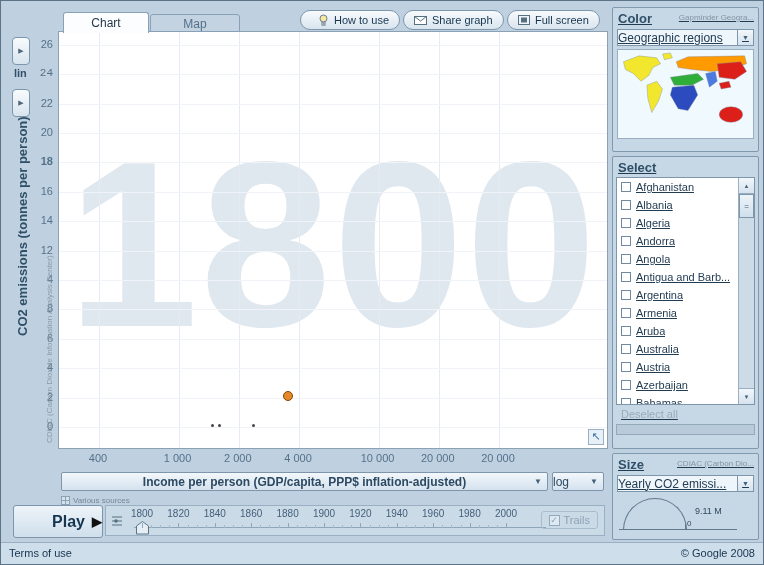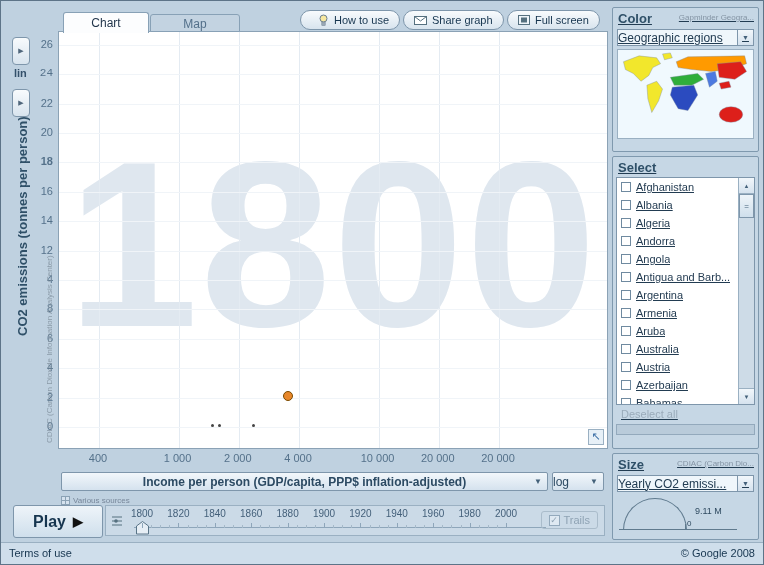--- a/index.html
+++ b/index.html
@@ -49,21 +49,21 @@
     cursor:pointer;z-index:2;}
   #x-axis-bar .dd, #log-dd .dd{position:absolute;right:5px;font-size:8px;color:#44617a;}
   #log-dd{position:absolute;left:551px;top:471px;width:52px;height:19px;box-sizing:border-box;
     border:1px solid #7e96ab;border-radius:2px;background:linear-gradient(#f2f7fb,#d5e2ee);
     display:flex;align-items:center;font-size:12px;color:#2c4a63;cursor:pointer;z-index:2;}
   #sources-note{position:absolute;left:60px;top:495px;display:flex;align-items:center;gap:3px;
     font-size:8px;color:#77879a;z-index:2;}
   
   #play-btn{position:absolute;left:12px;top:504px;width:90px;height:33px;box-sizing:border-box;
     border:1px solid #7e96ab;border-radius:3px;background:linear-gradient(#eef4f9,#cfdfec);
-    display:flex;align-items:center;justify-content:center;gap:7px;font-size:16px;font-weight:bold;
+    display:flex;align-items:center;justify-content:flex-end;gap:7px;font-size:16px;font-weight:bold;
     color:#16354f;cursor:pointer;z-index:2;}
   #play-btn .tri{color:#111;font-size:13px;}
   #timeline{position:absolute;left:104px;top:504px;width:500px;height:31px;box-sizing:border-box;
     background:#cbdae7;border:1px solid #9ab0c2;z-index:2;}
   .yearlab{position:absolute;top:2px;transform:translateX(-50%);font-size:10px;color:#44607a;}
   #tl-baseline{position:absolute;left:28px;width:412px;top:21px;height:1px;background:#8ea6ba;}
   .tick{position:absolute;top:17px;width:1px;height:5px;background:#8ea6ba;}
   .mtick{position:absolute;top:19px;width:1px;height:3px;background:#a5b9c9;}
   #tl-icon{position:absolute;left:5px;top:8px;cursor:pointer;}
   #trails-box{position:absolute;right:6px;top:5px;display:flex;align-items:center;gap:4px;

